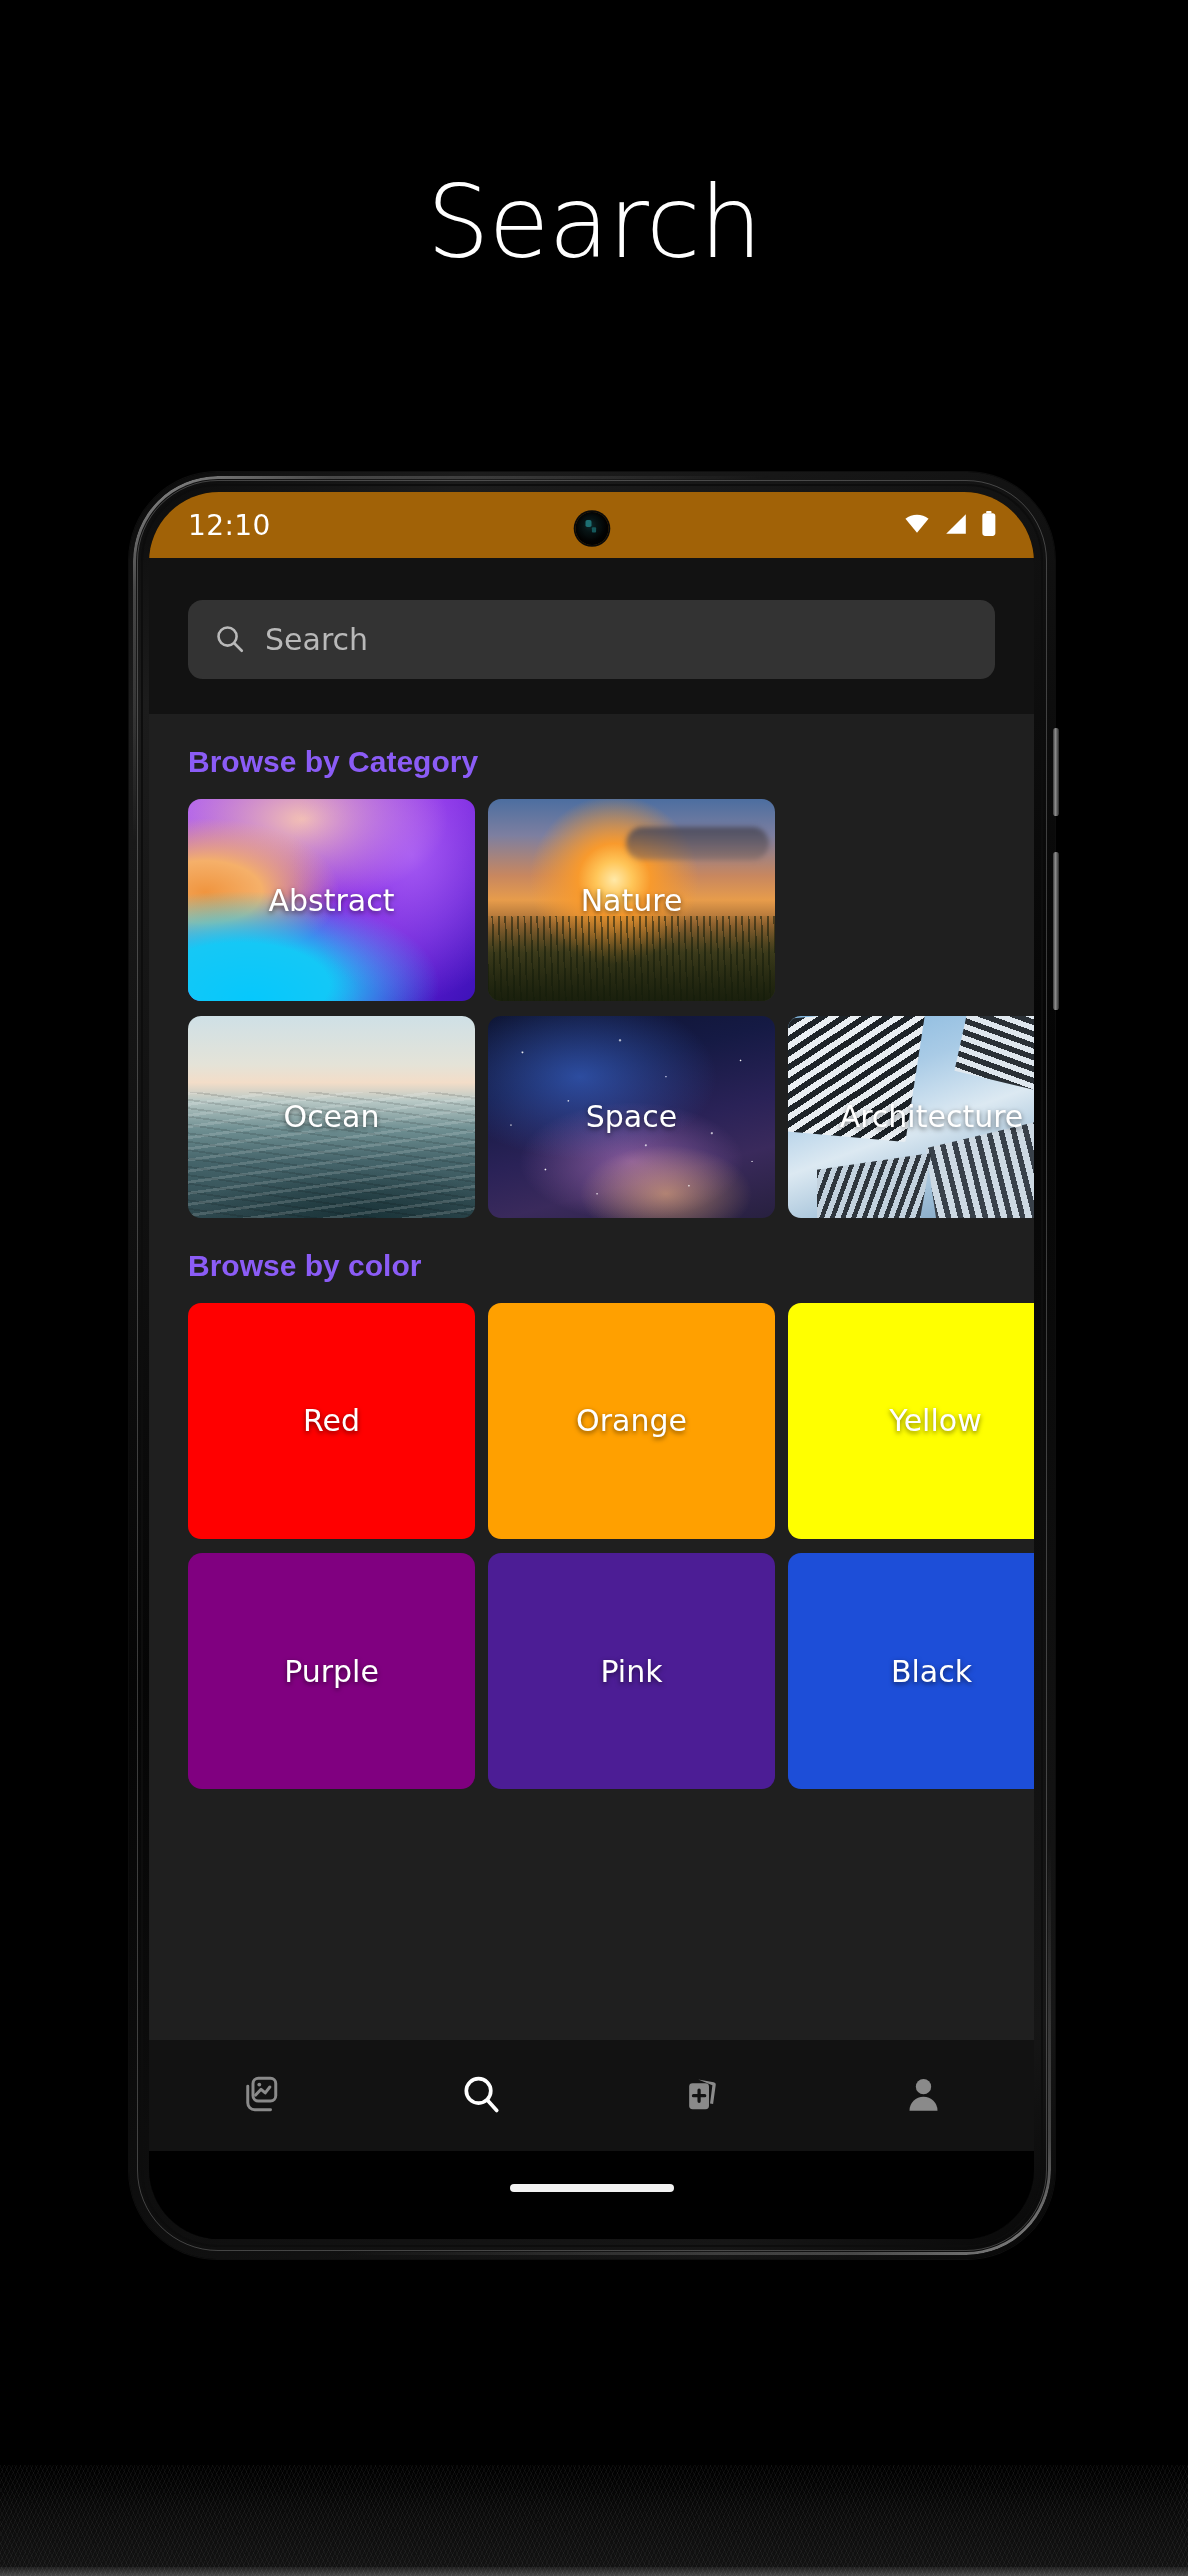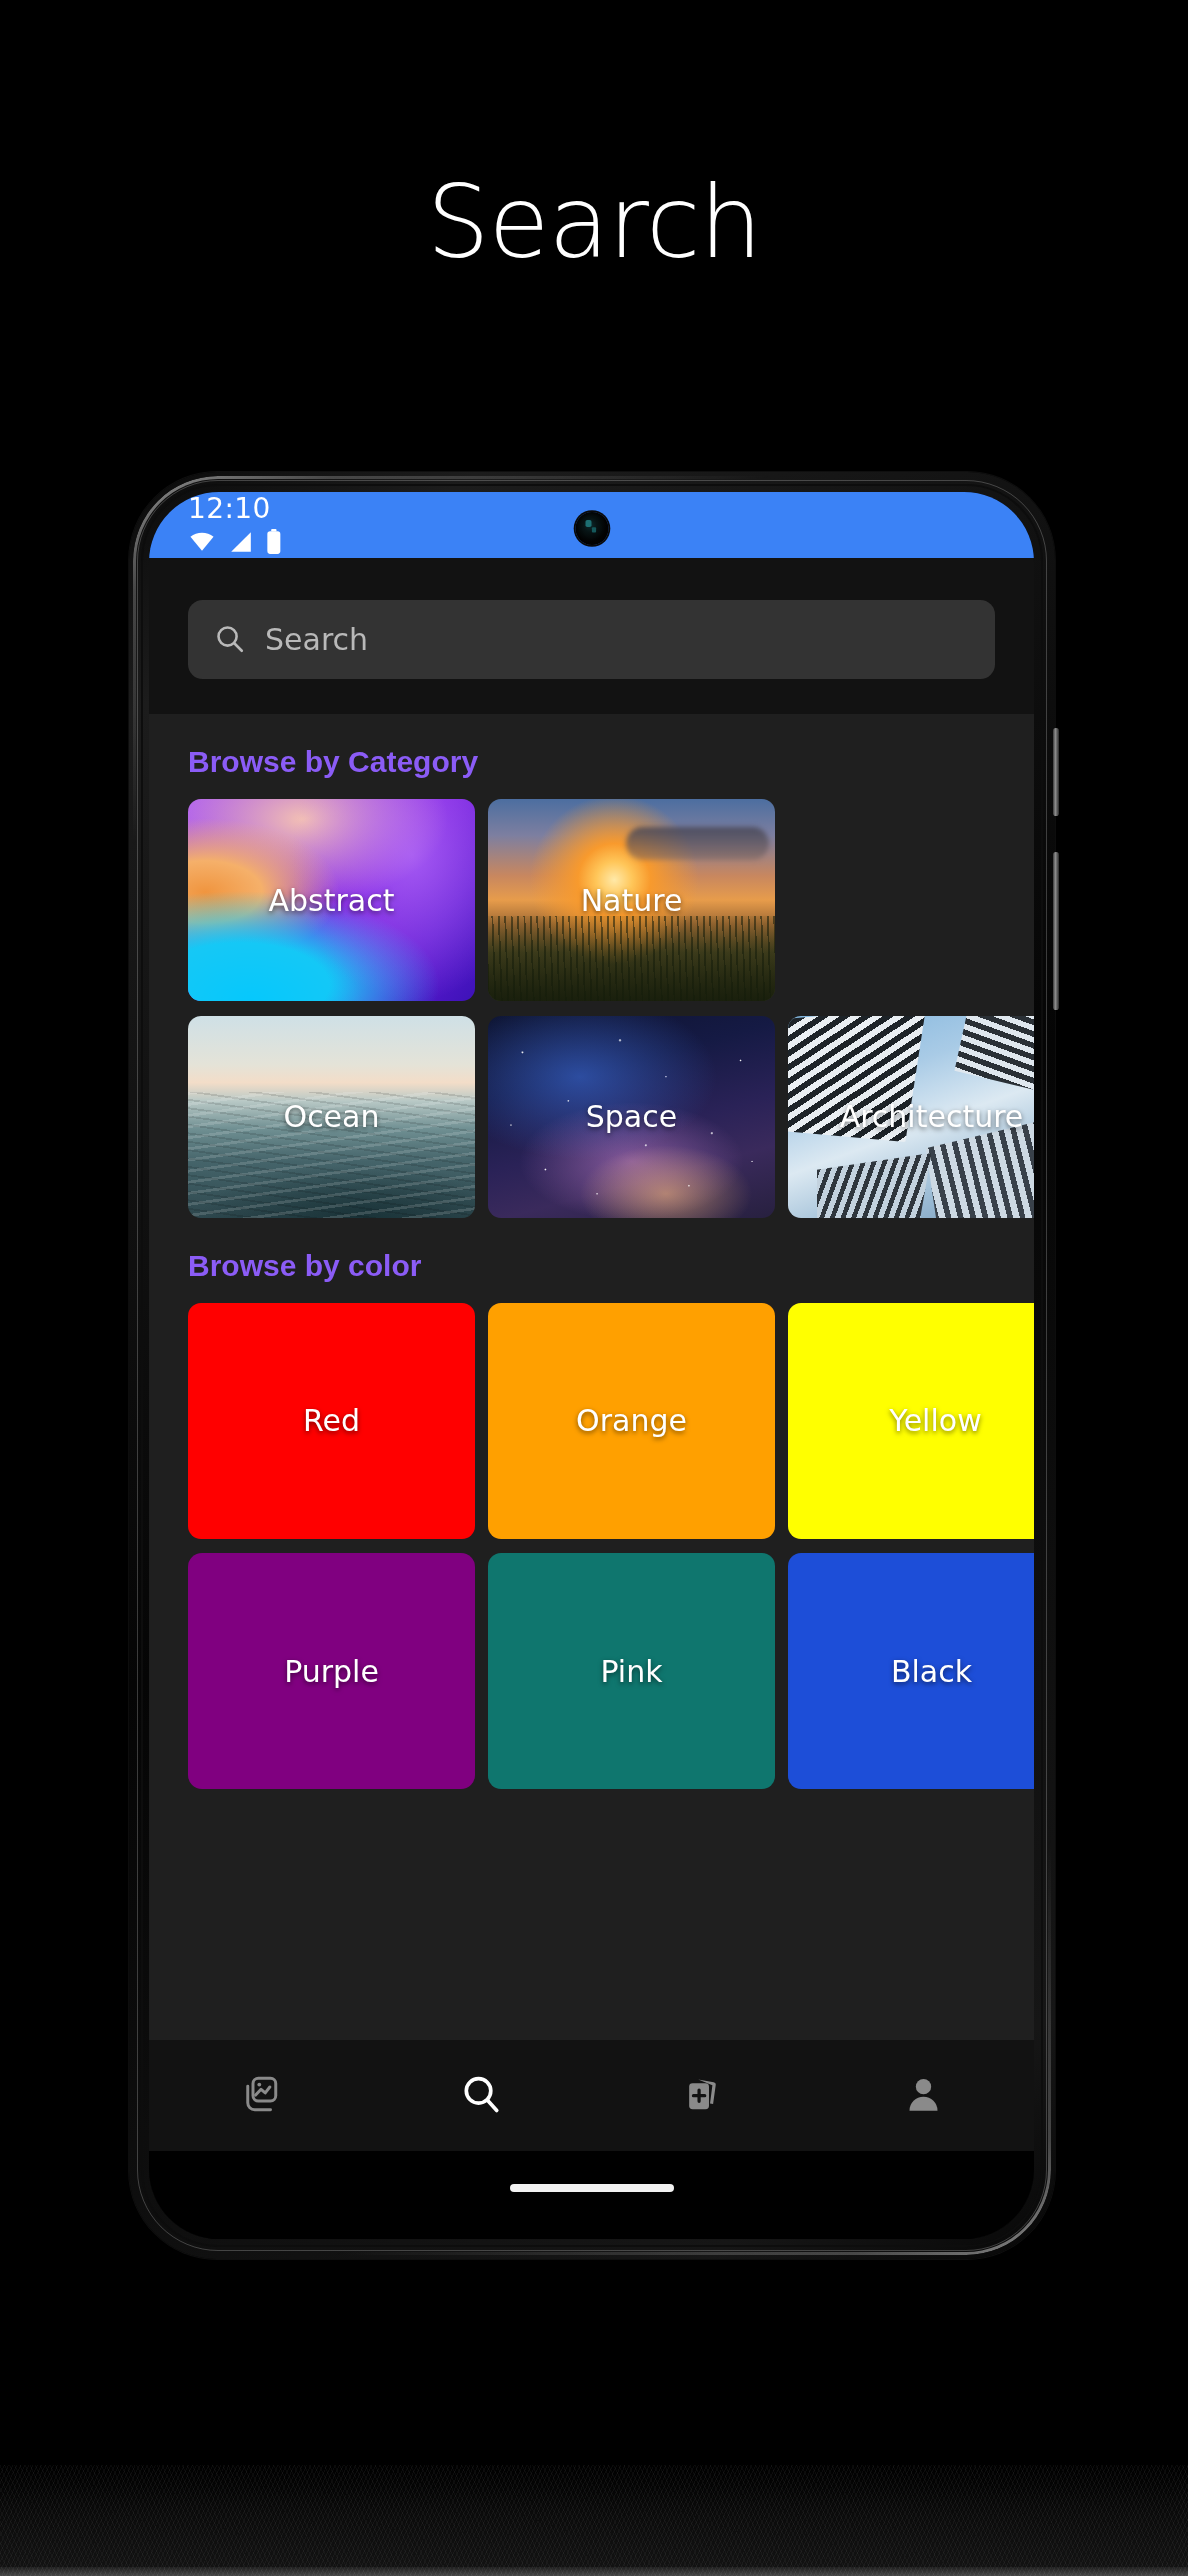--- a/index.html
+++ b/index.html
@@ -77,23 +77,23 @@
   
   .screen{
     position:absolute;left:20px;top:20px;width:885px;height:1747px;
     border-radius:70px;overflow:hidden;
     background:#000000;
   }
 
   
   .statusbar{
     position:absolute;left:0;top:0;width:885px;height:66px;
-    background:#3b82f6;
-    display:flex;justify-content:space-between;
-    padding:0 37px 0 39px;box-sizing:border-box;flex-direction:column;
+    background:#a16207;
+    display:flex;align-items:center;justify-content:space-between;
+    padding:0 37px 0 39px;box-sizing:border-box;
   }
   .status-time{color:#ffffff;font-size:28px;letter-spacing:0.4px;font-family:"DejaVu Sans",sans-serif;}
   .status-icons{display:flex;align-items:center;gap:13px;}
   .punch-hole{
     position:absolute;left:50%;top:20px;transform:translateX(-50%);
     width:33px;height:33px;border-radius:50%;
     background:radial-gradient(circle at 44% 40%, #0d2a2c 0%, #071314 26%, #030303 60%, #000 100%);
     box-shadow:0 0 0 1.8px #0a0a0a, inset 0 0 5.5px #000;
   }
   .punch-hole:after{
@@ -404,21 +404,21 @@
             <div class="tile-label">Yellow</div>
           </div>
         </div>
 
         <div class="row-gap"></div>
 
         <div class="tile-row">
           <div class="color-tile" style="background: rgb(128, 0, 128); border-radius: 14px;">
             <div class="tile-label">Purple</div>
           </div>
-          <div class="color-tile" style="background: #0f766e;">
+          <div class="color-tile" style="background: #4c1d95;">
             <div class="tile-label">Pink</div>
           </div>
           <div class="color-tile" style="background: #1d4ed8;">
             <div class="tile-label">Black</div>
           </div>
         </div>
 
       </div>
     </div>
 

